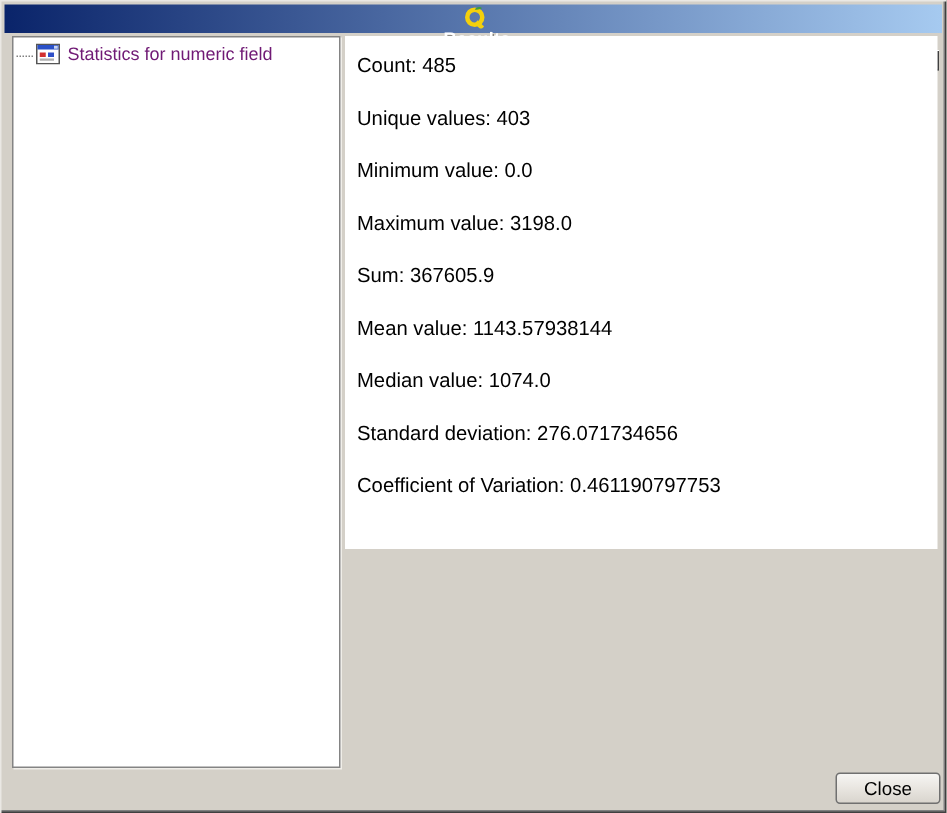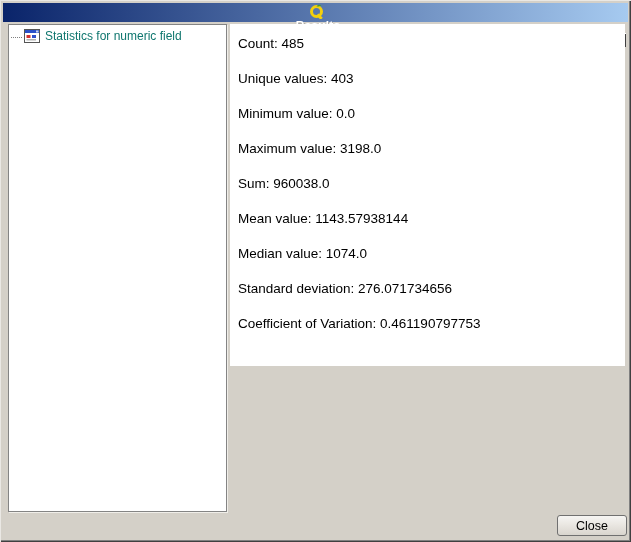--- a/index.html
+++ b/index.html
@@ -45,21 +45,21 @@
   
   .tree-panel {
     position: absolute; left: 8px; top: 24px; width: 219px; height: 488px;
     background: #FFFFFF;
     border: 1px solid #848484;
     box-shadow: 1px 1px 0 #F0EEE9;
   }
   .tree-row {
     display: flex; align-items: center;
     height: 18px; margin-top: 2px;
-    font-size: 12px; color: #0f766e;
+    font-size: 12px; color: #701a75;
   }
   .tree-branch { position: relative; width: 15px; height: 16px; flex: 0 0 auto; }
   .tree-branch::after {
     content: ""; position: absolute; left: 2px; top: 9px; width: 11px;
     border-top: 1px dotted #808080;
   }
   .tree-icon { width: 16px; height: 14px; flex: 0 0 auto; }
   .tree-label { margin-left: 5px; white-space: nowrap; }
 
   
@@ -117,21 +117,21 @@
       <span class="tree-label">Statistics for numeric field</span>
     </div>
   </div>
 
   <div class="right-panel">
     <div class="stats">
       <div class="stat-line">Count: 485</div>
       <div class="stat-line">Unique values: 403</div>
       <div class="stat-line">Minimum value: 0.0</div>
       <div class="stat-line">Maximum value: 3198.0</div>
-      <div class="stat-line">Sum: 960038.0</div>
+      <div class="stat-line">Sum: 367605.9</div>
       <div class="stat-line">Mean value: 1143.57938144</div>
       <div class="stat-line">Median value: 1074.0</div>
       <div class="stat-line">Standard deviation: 276.071734656</div>
       <div class="stat-line">Coefficient of Variation: 0.461190797753</div>
     </div>
   </div>
 
   <button class="close-button">Close</button>
 
 </div>

